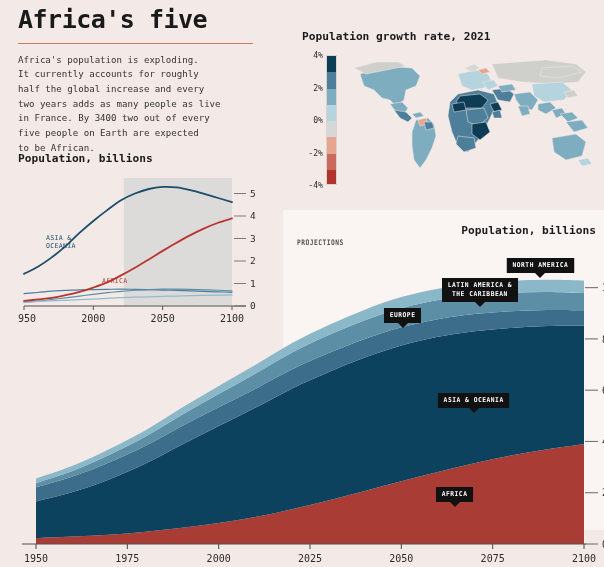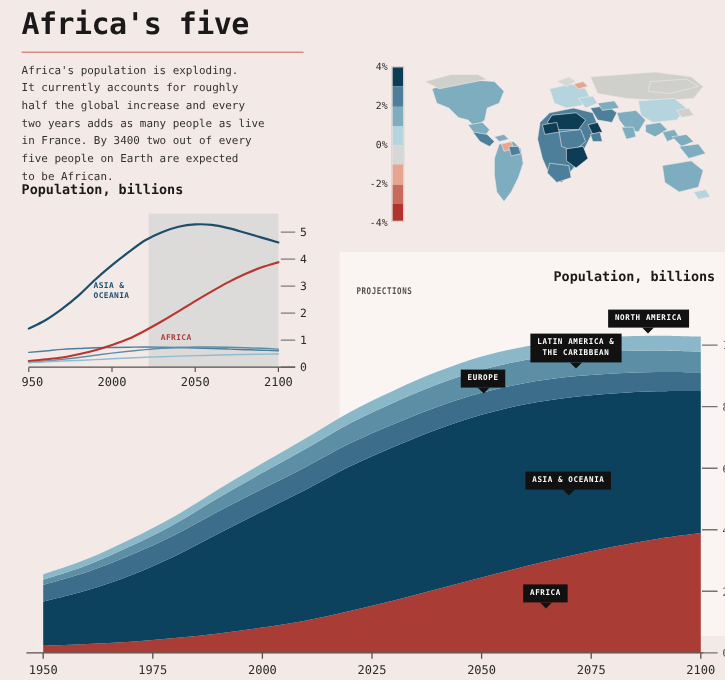--- a/index.html
+++ b/index.html
@@ -41,21 +41,21 @@
   #legend .ticks span{
     position:absolute;right:0;font-size:8.2px;color:#2b2b2b;text-align:right;
     white-space:nowrap;
   }
   #worldmap{position:absolute;left:44px;top:18px;width:252px;height:140px;}
 
   
   #line-block{left:18px;top:152px;width:260px;height:190px;}
   #line-title{position:absolute;left:0;top:0;}
   #linechart{position:absolute;left:0;top:22px;width:260px;height:168px;}
-  .ser-label{position:absolute;font-size:6.6px;font-weight:bold;letter-spacing:.3px;line-height:1.25;margin-left:32px;}
+  .ser-label{position:absolute;font-size:6.6px;font-weight:normal;letter-spacing:.3px;line-height:1.25;}
   #lbl-asia{left:28px;top:82px;color:#1b4e6b;}
   #lbl-africa{left:84px;top:125px;color:#b03b35;}
 
   
   #area-panel{left:283px;top:210px;width:321px;height:320px;background:#faf5f3;}
   #area-title{position:absolute;right:8px;top:14px;}
   #projections{
     position:absolute;left:14px;top:28px;font-size:7.6px;font-weight:bold;
     letter-spacing:.6px;color:#55504d;
     transform:scaleX(.82);transform-origin:left center;
@@ -90,20 +90,21 @@
   <div class="body">Africa's population is exploding.
 It currently accounts for roughly
 half the global increase and every
 two years adds as many people as live
 in France. By 3400 two out of every
 five people on Earth are expected
 to be African.</div>
 </div>
 
 <div class="abs" id="map-block">
+  <div class="sect-title" id="map-title">Population growth rate, 2021</div>
 
   <div id="legend">
     <div class="bar" id="legend-bar">
         <i style="height: 16.25px; background: rgb(13, 60, 85);"></i>
         <i style="height: 16.25px; background: rgb(77, 127, 155);"></i>
         <i style="height: 16.25px; background: rgb(127, 173, 192);"></i>
         <i style="height: 16.25px; background: rgb(182, 212, 222);"></i>
         <i style="height: 16.25px; background: rgb(213, 216, 214);"></i>
         <i style="height: 16.25px; background: rgb(230, 165, 145);"></i>
         <i style="height: 16.25px; background: rgb(201, 107, 92);"></i>

